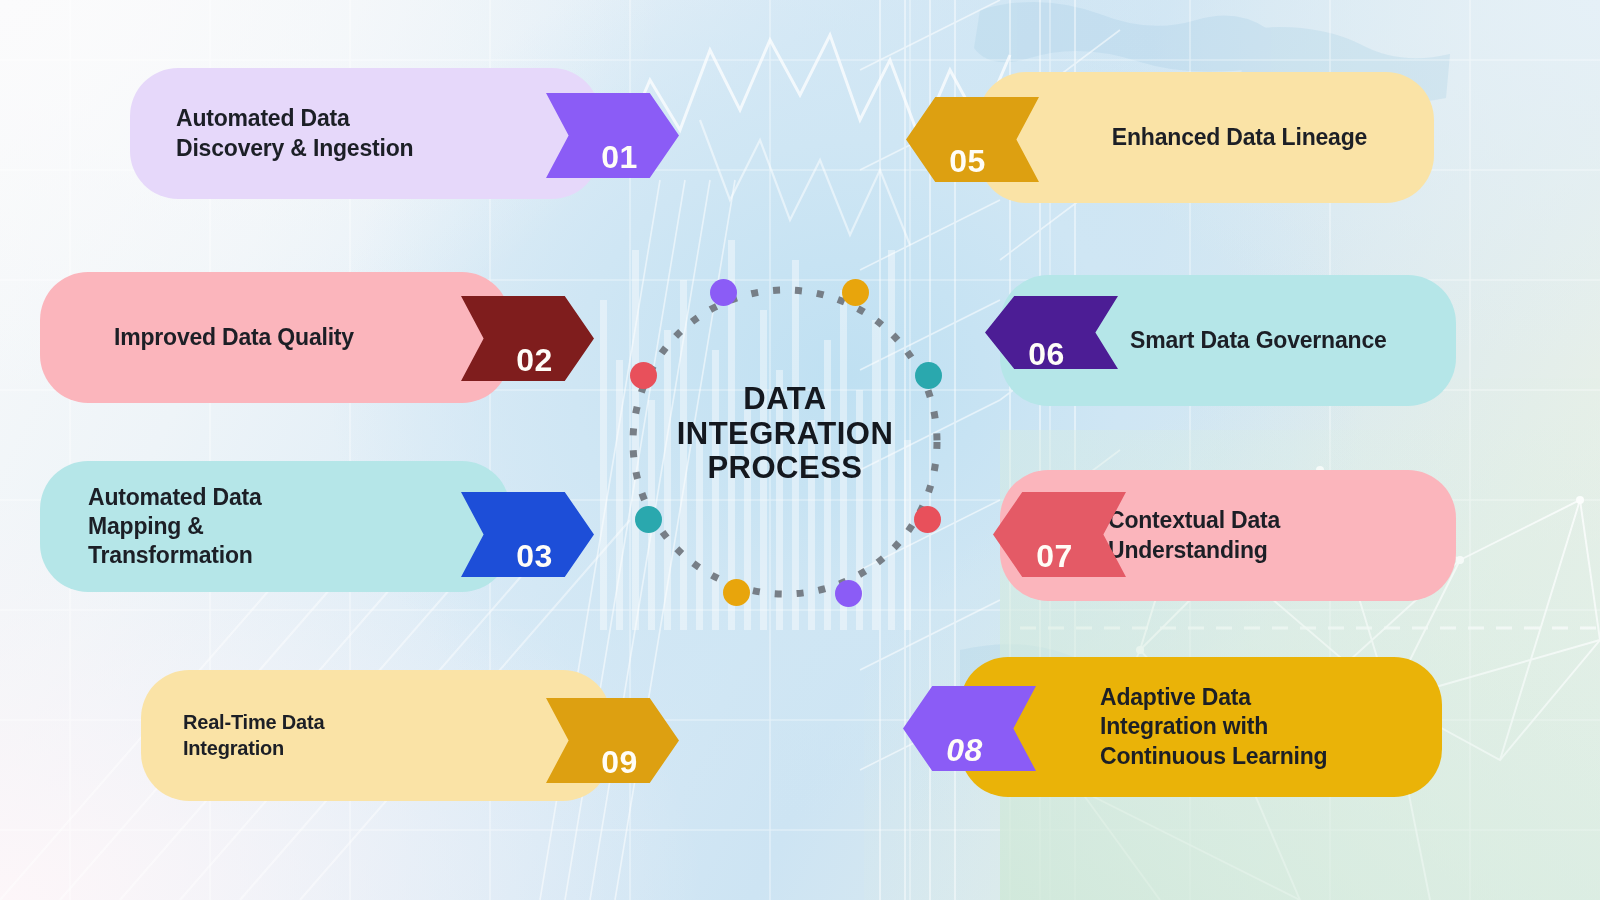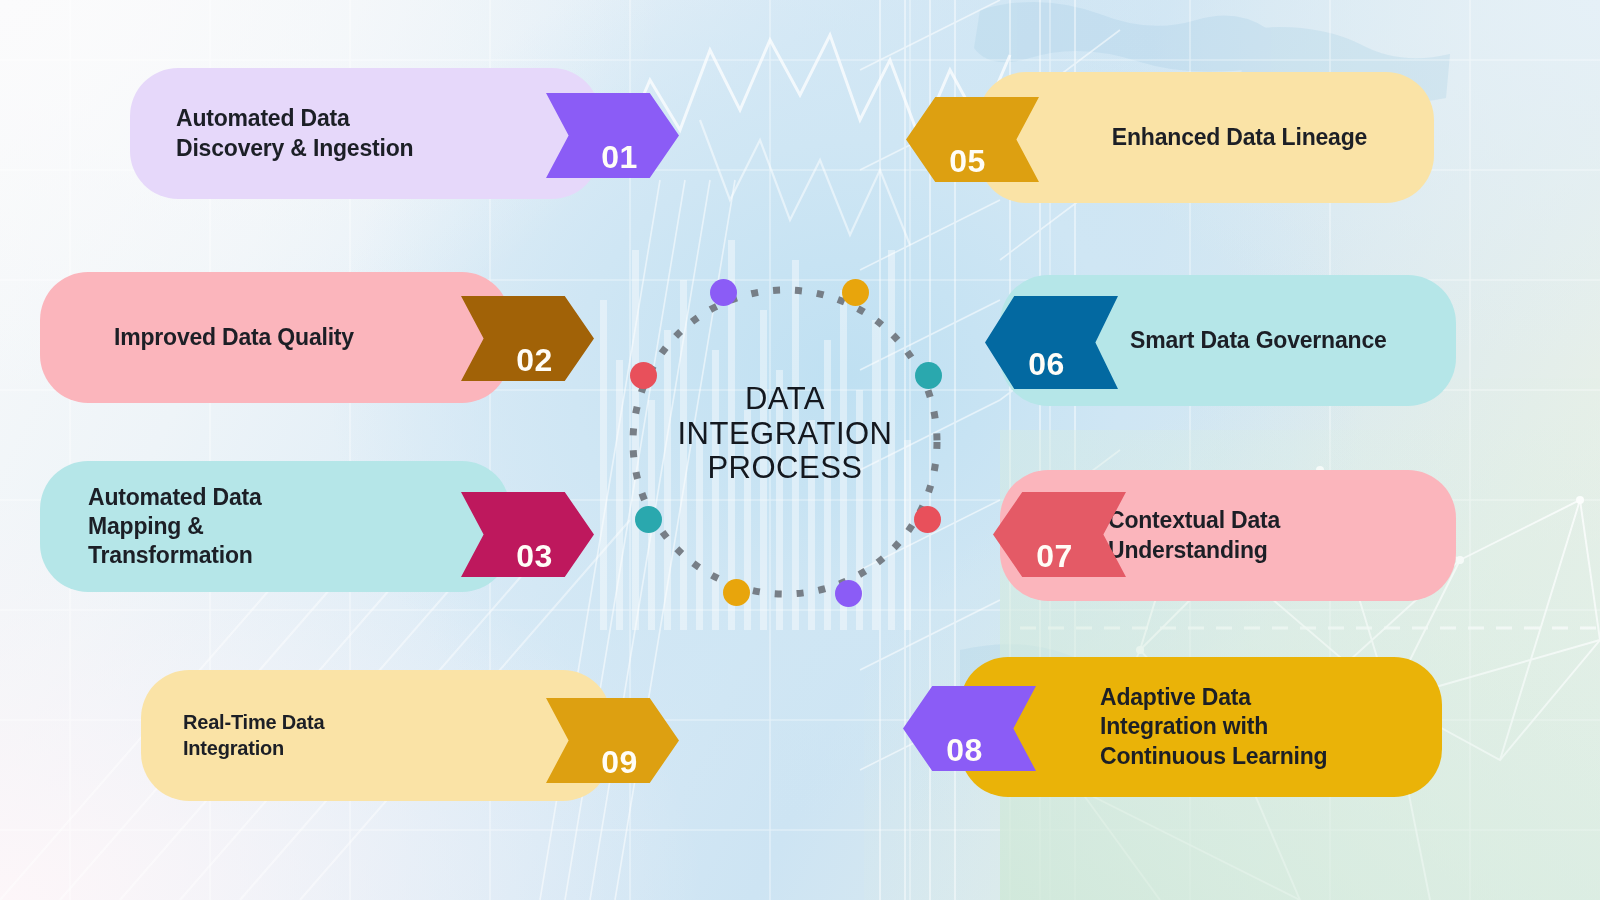--- a/index.html
+++ b/index.html
@@ -53,21 +53,21 @@
   .chev.right-side {
     clip-path:polygon(100% 0%, 22% 0%, 0% 50%, 22% 100%, 100% 100%, 83% 50%);
   }
   .chev span { display:block;margin-top:43px; }
 
   
   #center-hub { position:absolute; z-index:4; }
   .hub-title {
     position:absolute;
     text-align:center;
-    font-weight:normal;
+    font-weight:bold;
     color:#14181f;
     line-height:1.12;
     letter-spacing:0.5px;
     white-space:pre-line;
   }
   .node { position:absolute; border-radius:50%; }
 </style>
 </head>
 <body>
 
@@ -217,31 +217,31 @@
 Discovery &amp; Ingestion</div>
       </div>
       <div class="chev left-side" style="left: 546px; top: 93px; width: 133px; height: 85px; background: rgb(139, 92, 246); z-index: 3; pointer-events: auto;">
         <span style="font-size: 32px; margin-left: 14px;">01</span>
       </div>
     </div>
     <div style="position: absolute; left: 0px; top: 0px; width: 1600px; height: 900px; pointer-events: none;">
       <div class="pill" style="left: 40px; top: 272px; width: 470px; height: 131px; background: rgb(251, 181, 188); z-index: 2; pointer-events: auto;">
         <div class="pill-text" style="margin-left: 74px; font-size: 23px; max-width: 403px;">Improved Data Quality</div>
       </div>
-      <div class="chev left-side" style="left: 461px; top: 296px; width: 133px; height: 85px; background: #a16207; z-index: 3; pointer-events: auto;">
+      <div class="chev left-side" style="left: 461px; top: 296px; width: 133px; height: 85px; background: #7f1d1d; z-index: 3; pointer-events: auto;">
         <span style="font-size: 32px; margin-left: 14px;">02</span>
       </div>
     </div>
     <div style="position: absolute; left: 0px; top: 0px; width: 1600px; height: 900px; pointer-events: none;">
       <div class="pill" style="left: 40px; top: 461px; width: 470px; height: 131px; background: rgb(181, 230, 232); z-index: 2; pointer-events: auto;">
         <div class="pill-text" style="margin-left: 48px; font-size: 23px; max-width: 402px;">Automated Data
 Mapping &amp;
 Transformation</div>
       </div>
-      <div class="chev left-side" style="left: 461px; top: 492px; width: 133px; height: 85px; background: #be185d; z-index: 3; pointer-events: auto;">
+      <div class="chev left-side" style="left: 461px; top: 492px; width: 133px; height: 85px; background: #1d4ed8; z-index: 3; pointer-events: auto;">
         <span style="font-size: 32px; margin-left: 14px;">03</span>
       </div>
     </div>
     <div style="position: absolute; left: 0px; top: 0px; width: 1600px; height: 900px; pointer-events: none;">
       <div class="pill" style="left: 141px; top: 670px; width: 470px; height: 131px; background: rgb(250, 227, 166); z-index: 2; pointer-events: auto;">
         <div class="pill-text" style="margin-left: 42px; font-size: 20px; max-width: 408px;">Real-Time Data
 Integration</div>
       </div>
       <div class="chev left-side" style="left: 546px; top: 698px; width: 133px; height: 85px; background: rgb(221, 160, 17); z-index: 3; pointer-events: auto;">
         <span style="font-size: 32px; margin-left: 14px;">09</span>
@@ -252,36 +252,36 @@
         <div class="pill-text" style="margin-left: 67px; font-size: 23px; max-width: 369px;">Enhanced Data Lineage</div>
       </div>
       <div class="chev right-side" style="left: 906px; top: 97px; width: 133px; height: 85px; background: rgb(221, 160, 17); z-index: 3; pointer-events: auto;">
         <span style="font-size: 32px; margin-right: 10px;">05</span>
       </div>
     </div>
     <div style="position: absolute; left: 0px; top: 0px; width: 1600px; height: 900px; pointer-events: none;">
       <div class="pill" style="left: 1000px; top: 275px; width: 456px; height: 131px; background: rgb(181, 230, 232); z-index: 2; pointer-events: auto;">
         <div class="pill-text" style="margin-left: 130px; font-size: 23px; max-width: 306px;">Smart Data Governance</div>
       </div>
-      <div class="chev right-side" style="left: 985px; top: 296px; width: 133px; height: 93px; background: #0369a1; z-index: 3; pointer-events: auto; text-align: center;">
+      <div class="chev right-side" style="left: 985px; top: 296px; width: 133px; height: 73px; background: #4c1d95; z-index: 3; pointer-events: auto; text-align: center;">
         <span style="font-size: 32px; margin-right: 10px;">06</span>
       </div>
     </div>
     <div style="position: absolute; left: 0px; top: 0px; width: 1600px; height: 900px; pointer-events: none;">
       <div class="pill" style="left: 1000px; top: 470px; width: 456px; height: 131px; background: rgb(251, 181, 188); z-index: 2; pointer-events: auto;">
         <div class="pill-text" style="margin-left: 108px; font-size: 23px; max-width: 304px;">Contextual Data
 Understanding</div>
       </div>
       <div class="chev right-side" style="left: 993px; top: 492px; width: 133px; height: 85px; background: rgb(228, 90, 102); z-index: 3; pointer-events: auto;">
         <span style="font-size: 32px; margin-right: 10px;">07</span>
       </div>
     </div>
     <div style="position: absolute; left: 0px; top: 0px; width: 1600px; height: 900px; pointer-events: none;">
       <div class="pill" style="left: 960px; top: 657px; width: 482px; height: 140px; background: #eab308; z-index: 2; pointer-events: auto;">
         <div class="pill-text" style="margin-left: 140px; font-size: 23px; max-width: 322px;">Adaptive Data
 Integration with
 Continuous Learning</div>
       </div>
-      <div class="chev right-side" style="left: 903px; top: 686px; width: 133px; height: 85px; background: rgb(139, 92, 246); z-index: 3; pointer-events: auto;">
+      <div class="chev right-side" style="left: 903px; top: 686px; width: 133px; height: 85px; background: rgb(139, 92, 246); z-index: 3; pointer-events: auto; font-style: italic;">
         <span style="font-size: 32px; margin-right: 10px;">08</span>
       </div>
     </div>
   </div>
 
 </body></html>

